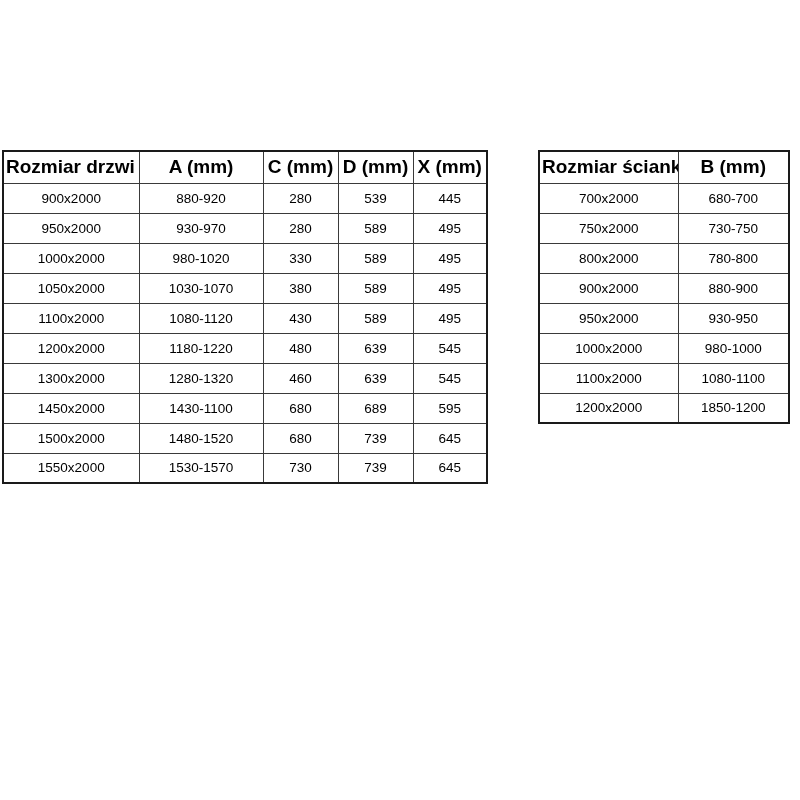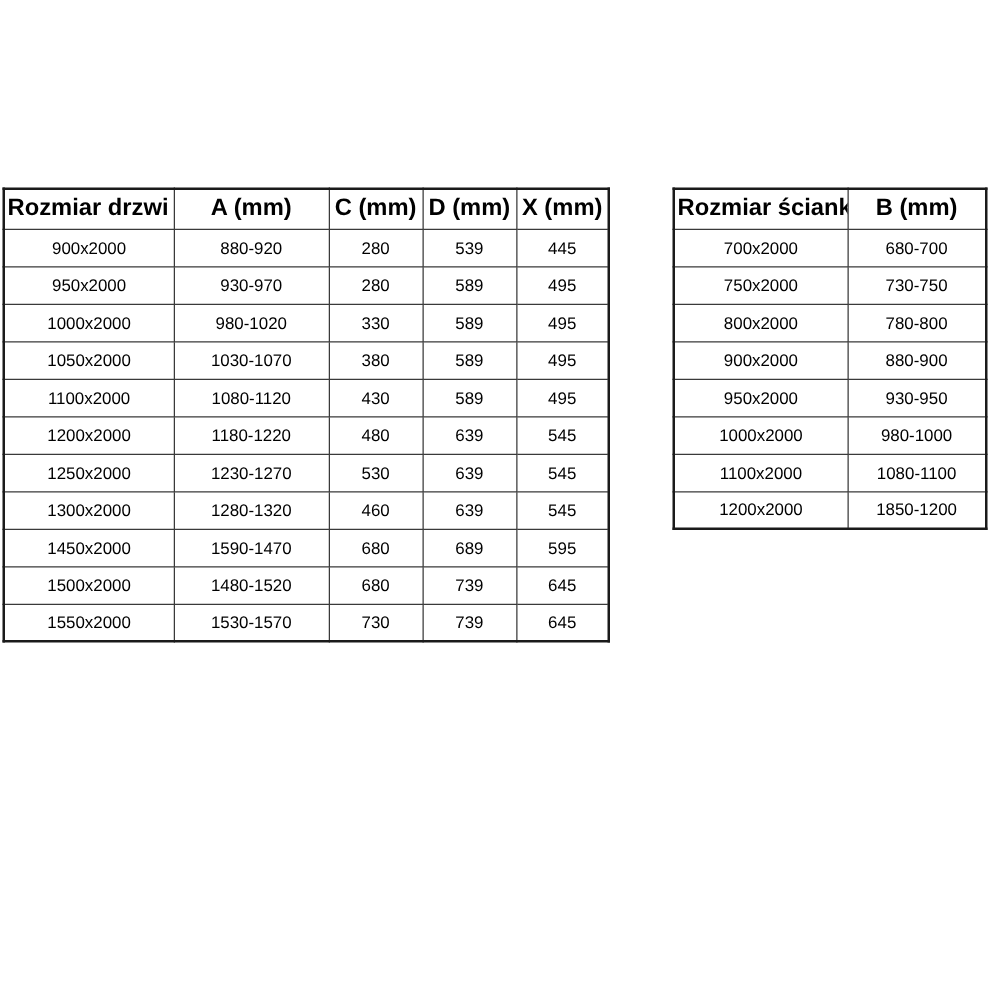--- a/index.html
+++ b/index.html
@@ -110,36 +110,29 @@
           <td>495</td>
         </tr>
         <tr>
           <td>1200x2000</td>
           <td>1180-1220</td>
           <td>480</td>
           <td>639</td>
           <td>545</td>
         </tr>
         <tr>
-          <td>1250x2000</td>
-          <td>1230-1270</td>
-          <td>530</td>
-          <td>639</td>
-          <td>545</td>
-        </tr>
-        <tr>
           <td>1300x2000</td>
           <td>1280-1320</td>
           <td>460</td>
           <td>639</td>
           <td>545</td>
         </tr>
         <tr>
           <td>1450x2000</td>
-          <td>1590-1470</td>
+          <td>1430-1100</td>
           <td>680</td>
           <td>689</td>
           <td>595</td>
         </tr>
         <tr>
           <td>1500x2000</td>
           <td>1480-1520</td>
           <td>680</td>
           <td>739</td>
           <td>645</td>

